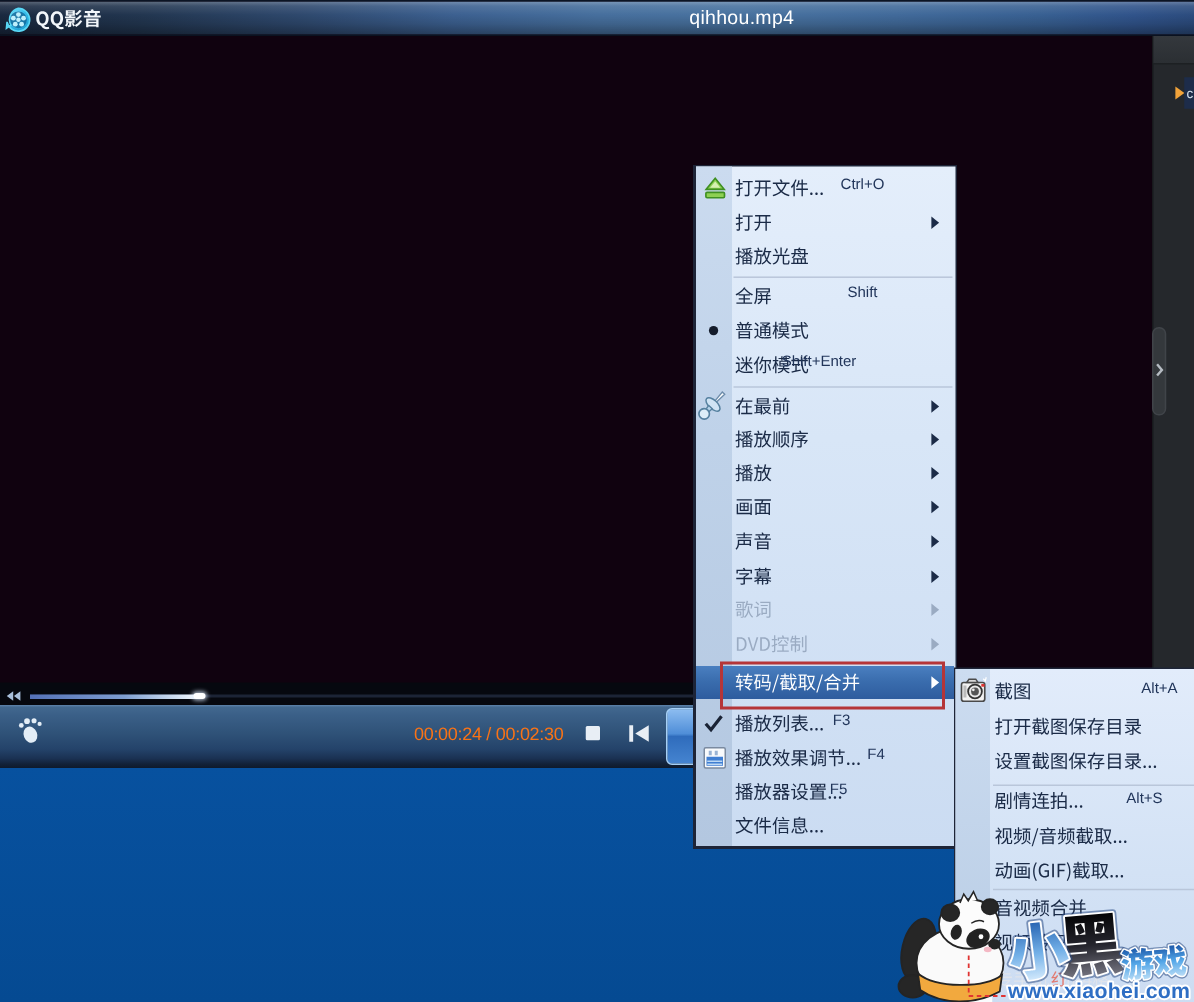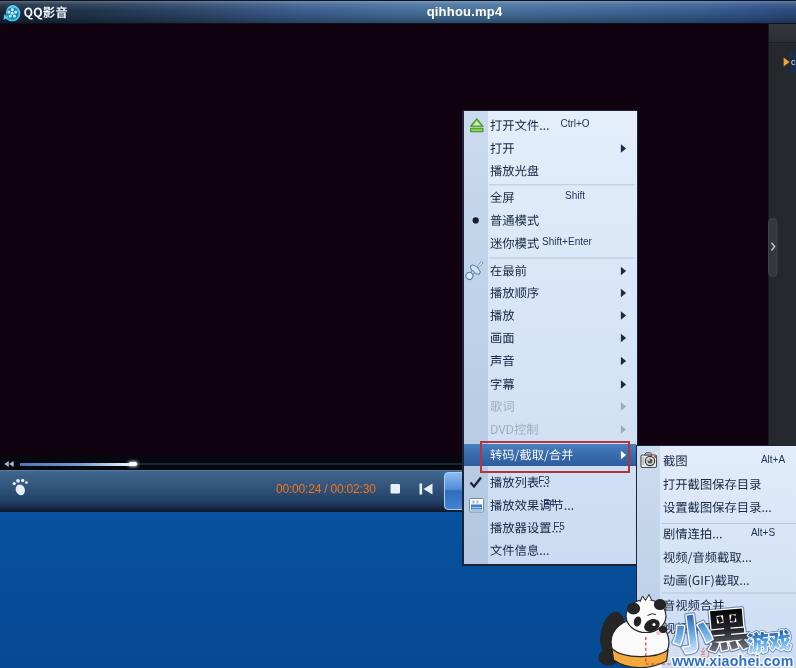--- a/index.html
+++ b/index.html
@@ -2,22 +2,22 @@
 <html><head><meta charset="utf-8"><style>
 *{margin:0;padding:0;box-sizing:border-box}
 html,body{width:796px;height:668px;overflow:hidden;background:#000}
 #root{position:relative;width:796px;height:668px;overflow:hidden;background:#10020f;
   font-family:"Liberation Sans",sans-serif}
 #root div{position:absolute}
 #titlebar{left:0;top:0;width:796px;height:24px;
   background:linear-gradient(180deg,rgba(255,255,255,.28) 0,rgba(255,255,255,.10) 3px,rgba(255,255,255,0) 9px,rgba(0,0,0,.12) 15px,rgba(0,0,0,.38) 23px,rgba(0,0,0,.5) 24px),
   linear-gradient(90deg,#1a2940 0,#223650 12%,#2e486d 25%,#3c6090 38%,#466f9d 50%,#48729f 62%,#416a9a 75%,#386092 87%,#30538a 95%,#2c4c7e 100%);
   border-top:1px solid #0b1424;border-bottom:1px solid #0a1220}
-#fname{left:394px;top:4px;width:141px;height:16px;text-align:center;color:#fff;
-  font-size:13px;font-weight:bold;letter-spacing:.2px}
+#fname{left:424px;top:4px;width:141px;height:16px;text-align:center;color:#fff;
+  font-size:13px;font-weight:normal;letter-spacing:.2px}
 #panel{left:768px;top:24px;width:28px;height:644px;background:#25282c;border-left:1px solid #17191c}
 #phead{left:769px;top:24px;width:27px;height:19px;background:linear-gradient(180deg,#34383d,#2b2f33);border-bottom:1px solid #1d2023}
 #prow{left:0;top:455px;width:768px;height:15px;background:#06080f}
 #ptrack{left:20px;top:463px;width:744px;height:2px;background:#1c2436}
 #pfill{left:20px;top:462.5px;width:114px;height:3px;
   background:linear-gradient(90deg,#5471b8 0,#7e9ed0 55%,#dce8f6 90%,#fff 100%)}
 #phead2{left:129px;top:462px;width:8px;height:4px;border-radius:2px;background:#fff;
   box-shadow:0 0 3px 1px rgba(220,235,255,.8)}
 #cbar{left:0;top:470px;width:768px;height:42px;
   background:linear-gradient(180deg,#5e84ac 0,#42688f 1.5px,#3b6088 15%,#2f5278 45%,#24436a 70%,#1a3152 85%,#122137 94%,#0e1a2c 100%)}
@@ -63,23 +63,23 @@
         <div id="hl"></div>
       </div>
     </div>
 <div id="submenu">
       <div id="subin">
         <div id="sgutter"></div>
       </div>
     </div>
 <div class="sc" style="left:525px;top:118.3px;width:100px">Ctrl+O</div>
     <div class="sc" style="left:525px;top:190.3px;width:100px">Shift</div>
-    <div class="sc" style="left:517px;top:236.3px;width:100px">Shift+Enter</div>
-    <div class="sc" style="left:494px;top:475.3px;width:100px">F3</div>
-    <div class="sc" style="left:499px;top:498.3px;width:100px">F4</div>
+    <div class="sc" style="left:496px;top:236.3px;width:100px">Shift+Enter</div>
+    <div class="sc" style="left:511px;top:475.3px;width:100px">F3</div>
+    <div class="sc" style="left:534px;top:498.3px;width:100px">F4</div>
     <div class="sc" style="left:509px;top:520.8px;width:100px">F5</div>
     <div class="sc" style="left:723px;top:453.8px;width:100px">Alt+A</div>
     <div class="sc" style="left:713px;top:526.8px;width:100px">Alt+S</div>
 <svg id="ov" width="796" height="668" viewBox="0 0 796 668">
       <defs>
         <path id="g0" d="M199 840V638H48V566H199V353C139 337 84 322 39 311L62 236L199 276V20C199 6 193 1 179 1C166 0 122 0 75 1C85 -19 96 -50 99 -70C169 -70 210 -68 237 -56C263 -44 273 -23 273 19V298L423 343L413 414L273 374V566H412V638H273V840ZM418 756V681H703V31C703 12 696 6 676 6C654 4 582 4 508 7C520 -15 534 -52 539 -74C634 -74 697 -73 734 -60C770 -47 783 -21 783 30V681H961V756Z"></path>
         <path id="g1" d="M649 703V418H369V461V703ZM52 418V346H288C274 209 223 75 54 -28C74 -41 101 -66 114 -84C299 33 351 189 365 346H649V-81H726V346H949V418H726V703H918V775H89V703H293V461L292 418Z"></path>
         <path id="g2" d="M423 823C453 774 485 707 497 666L580 693C566 734 531 799 501 847ZM50 664V590H206C265 438 344 307 447 200C337 108 202 40 36 -7C51 -25 75 -60 83 -78C250 -24 389 48 502 146C615 46 751 -28 915 -73C928 -52 950 -20 967 -4C807 36 671 107 560 201C661 304 738 432 796 590H954V664ZM504 253C410 348 336 462 284 590H711C661 455 592 344 504 253Z"></path>
         <path id="g3" d="M317 341V268H604V-80H679V268H953V341H679V562H909V635H679V828H604V635H470C483 680 494 728 504 775L432 790C409 659 367 530 309 447C327 438 359 420 373 409C400 451 425 504 446 562H604V341ZM268 836C214 685 126 535 32 437C45 420 67 381 75 363C107 397 137 437 167 480V-78H239V597C277 667 311 741 339 815Z"></path>
         <path id="g4" d="M139 -13C175 -13 205 15 205 56C205 98 175 126 139 126C102 126 73 98 73 56C73 15 102 -13 139 -13Z"></path>

